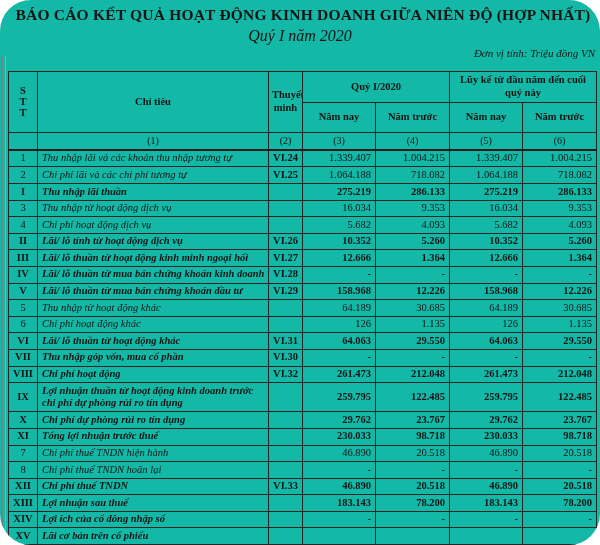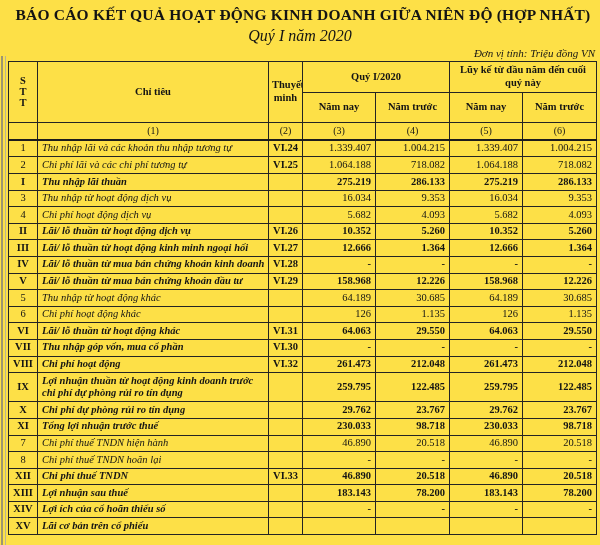--- a/index.html
+++ b/index.html
@@ -1,32 +1,33 @@
 <!DOCTYPE html>
 <html><head>
 <meta charset="utf-8">
 <style>
   html,body{margin:0;padding:0;background:#ffffff;}
   .page{
     position:relative;
     width:600px;height:545px;
-    background:#fde047;
+    background:#14b8a6;
     font-family:"Liberation Serif", serif;
     color:#141414;
     overflow:hidden;
     box-sizing:border-box;
+    border-radius:31px;
   }
   .scan-edge-a{position:absolute;left:1px;top:56px;bottom:0;width:2px;background:#7d7d7d;opacity:.75;}
   .scan-edge-b{position:absolute;left:5px;top:56px;bottom:0;width:1px;background:#a8a8a8;opacity:.8;}
   .title{
     text-align:center;font-weight:bold;font-size:15.5px;
     margin:6px 4px 0 10px;letter-spacing:.2px;line-height:1.15;
   }
   .subtitle{text-align:center;font-style:italic;font-size:16px;margin-top:3px;}
-  .unit-note{text-align:right;font-style:italic;font-size:11px;padding-right:5px;margin-top:2px;margin-bottom:2px;}
+  .unit-note{text-align:right;font-style:italic;font-size:11px;padding-right:5px;margin-top:2px;margin-bottom:12px;}
   table.report{
     border-collapse:collapse;table-layout:fixed;
     width:588px;margin-left:8px;
     font-size:10.5px;
   }
   table.report th, table.report td{
     border:1px solid #242424;
     padding:1.5px 3px;
     line-height:1.2;
     overflow:hidden;
@@ -133,21 +134,21 @@
           <td class="c-stt">4</td>
           <td class="c-label">Chi phí hoạt động dịch vụ</td>
           <td class="c-note"></td>
           <td class="c-num">5.682</td>
           <td class="c-num">4.093</td>
           <td class="c-num">5.682</td>
           <td class="c-num">4.093</td>
         </tr>
         <tr class="bold">
           <td class="c-stt">II</td>
-          <td class="c-label">Lãi/ lỗ thuần từ hoạt động dịch vụ</td>
+          <td class="c-label">Lãi/ lỗ tính từ hoạt động dịch vụ</td>
           <td class="c-note">VI.26</td>
           <td class="c-num">10.352</td>
           <td class="c-num">5.260</td>
           <td class="c-num">10.352</td>
           <td class="c-num">5.260</td>
         </tr>
         <tr class="bold">
           <td class="c-stt">III</td>
           <td class="c-label">Lãi/ lỗ thuần từ hoạt động kinh minh ngoại hối</td>
           <td class="c-note">VI.27</td>
@@ -277,21 +278,21 @@
           <td class="c-stt">XIII</td>
           <td class="c-label">Lợi nhuận sau thuế</td>
           <td class="c-note"></td>
           <td class="c-num">183.143</td>
           <td class="c-num">78.200</td>
           <td class="c-num">183.143</td>
           <td class="c-num">78.200</td>
         </tr>
         <tr class="bold">
           <td class="c-stt">XIV</td>
-          <td class="c-label">Lợi ích của cổ hoãn thiểu số</td>
+          <td class="c-label">Lợi ích của cổ đông nhập số</td>
           <td class="c-note"></td>
           <td class="c-num">-</td>
           <td class="c-num">-</td>
           <td class="c-num">-</td>
           <td class="c-num">-</td>
         </tr>
         <tr class="bold">
           <td class="c-stt">XV</td>
           <td class="c-label">Lãi cơ bản trên cổ phiếu</td>
           <td class="c-note"></td>

